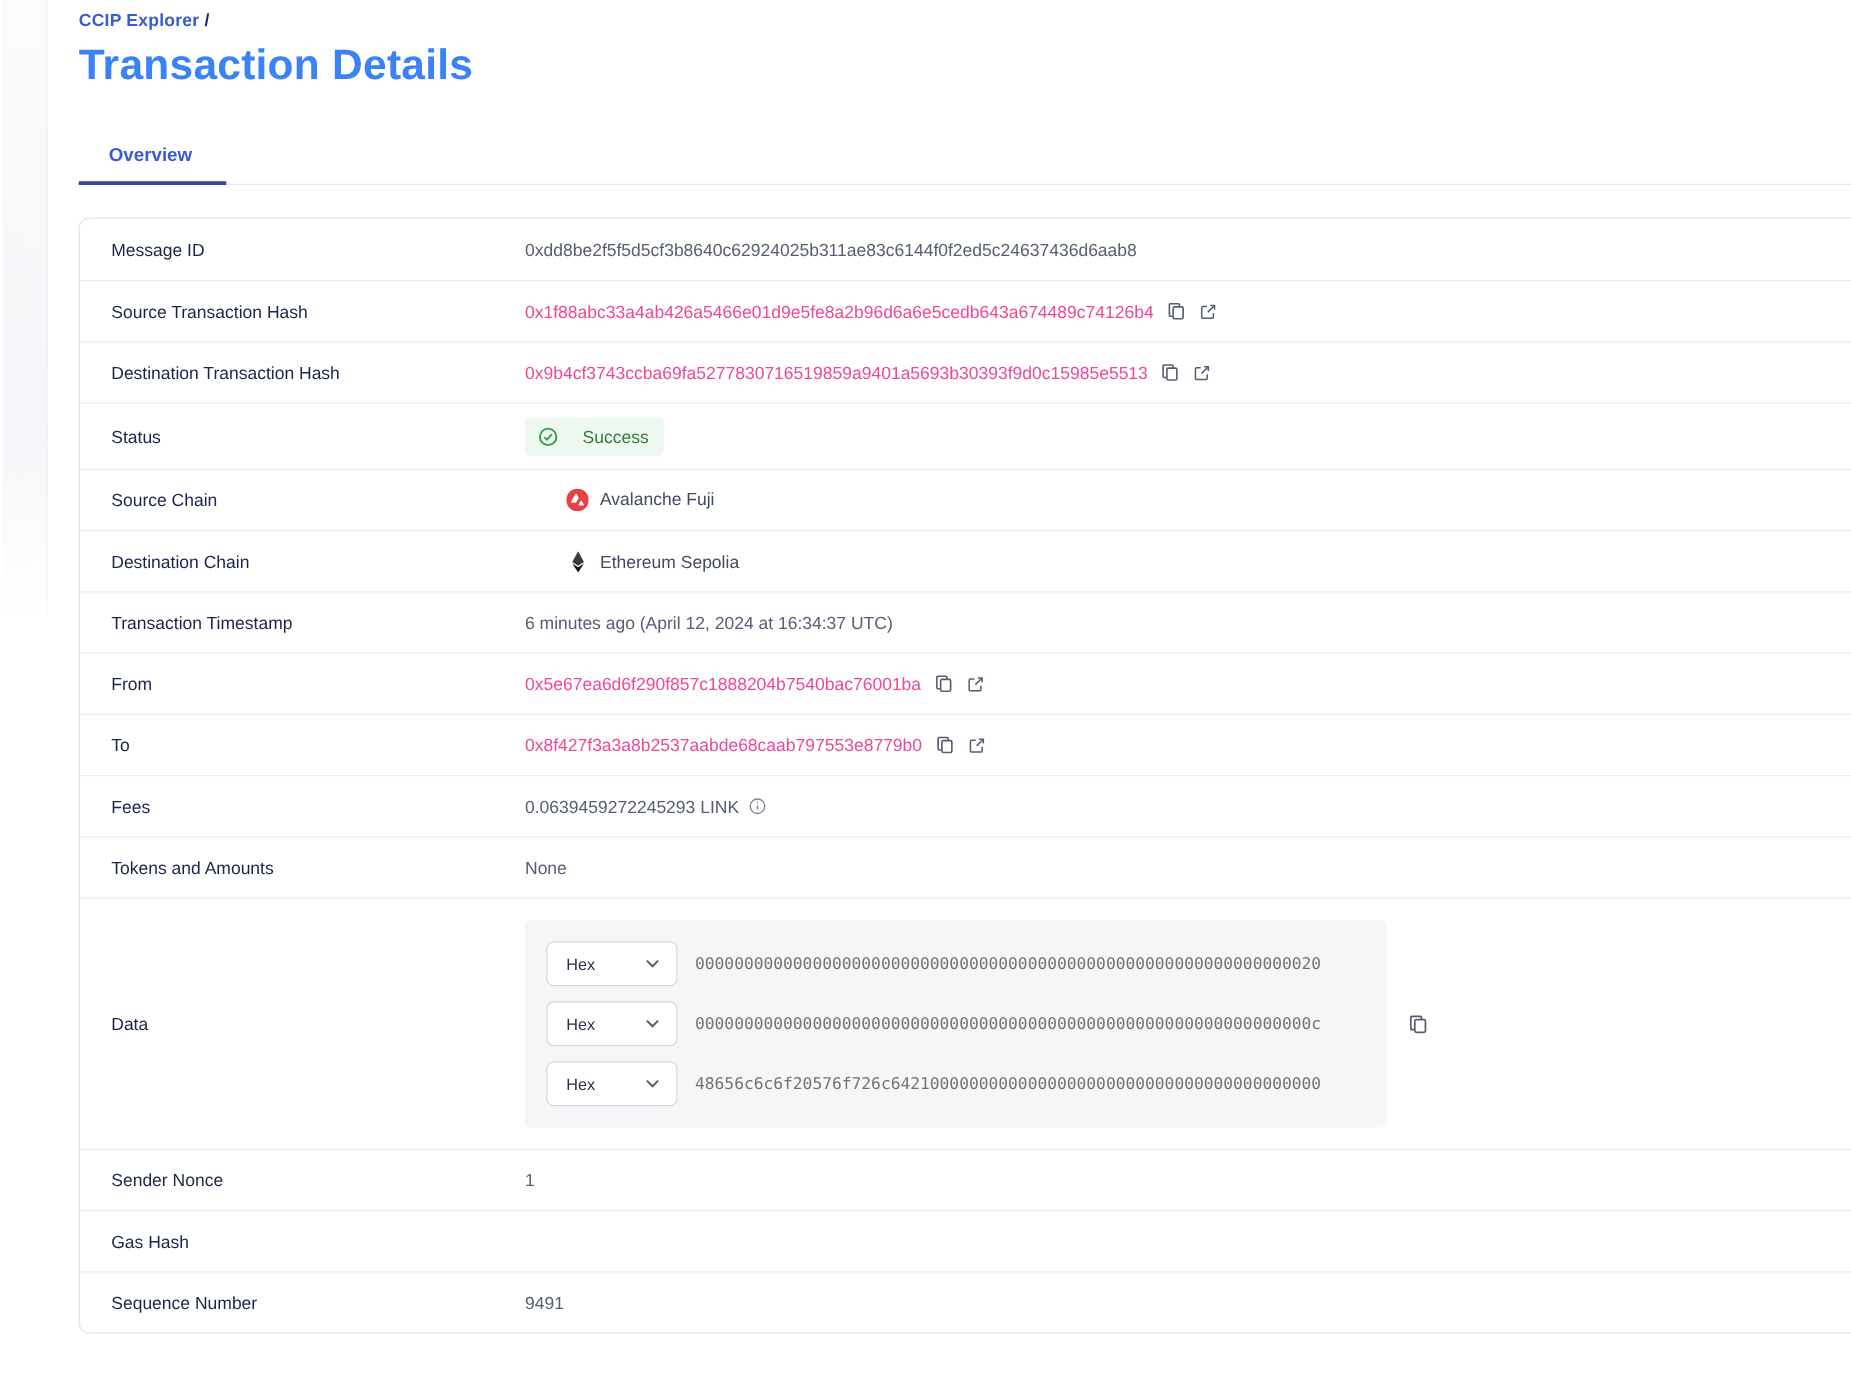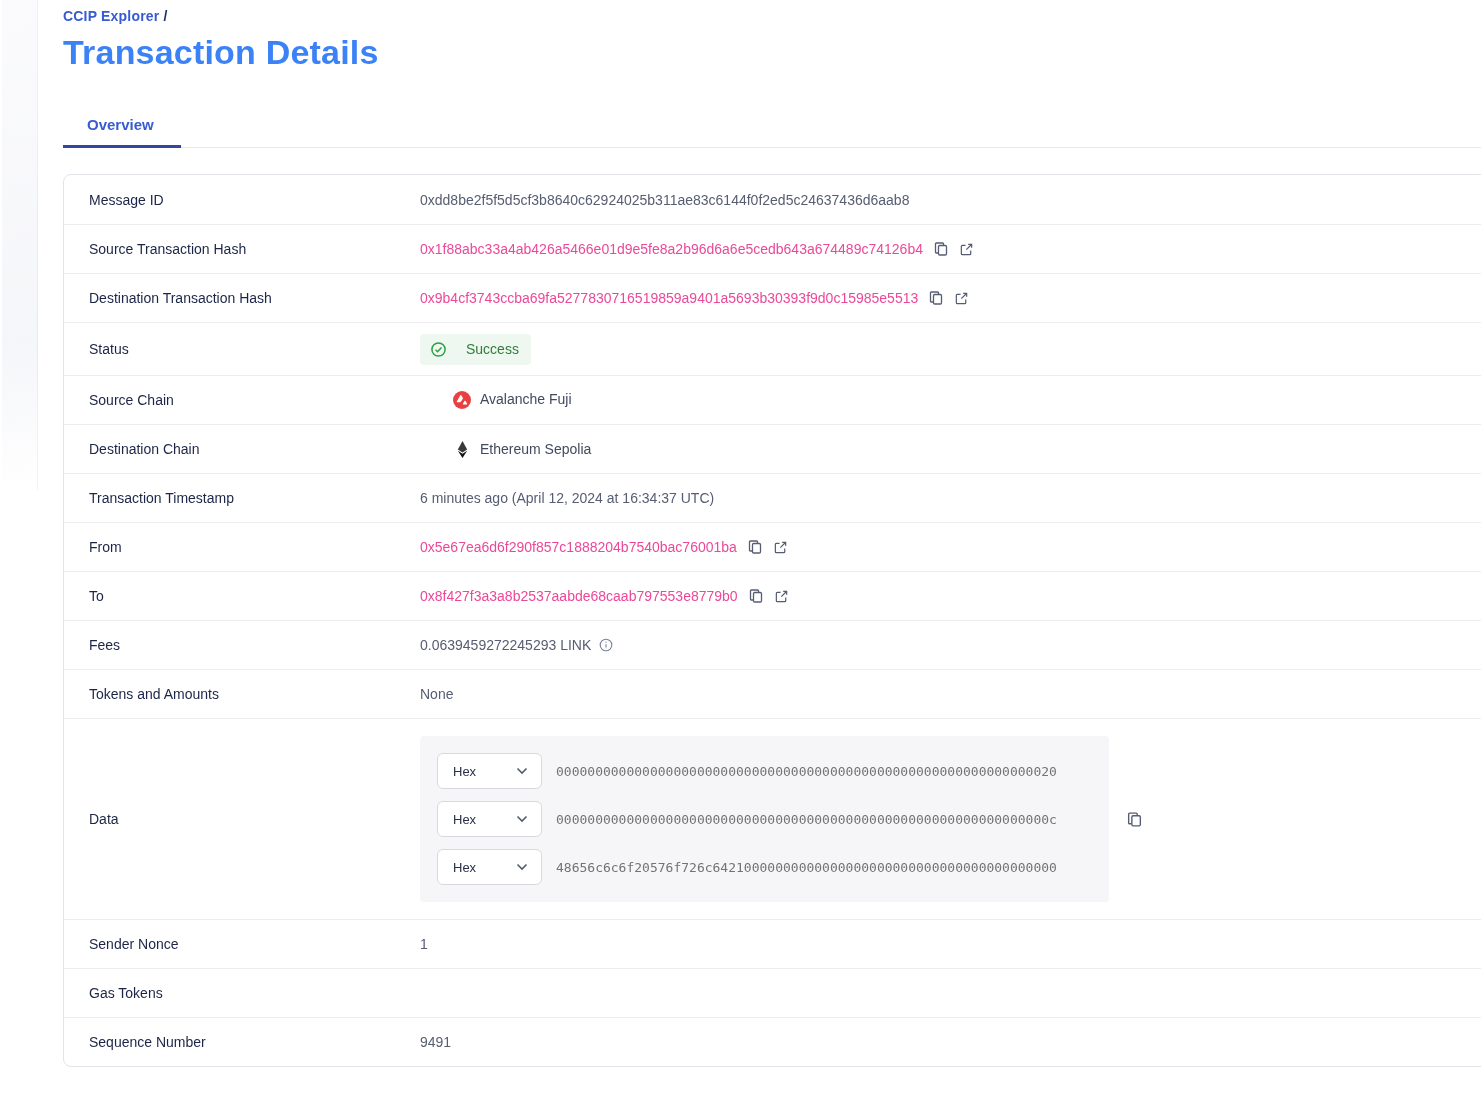--- a/index.html
+++ b/index.html
@@ -295,21 +295,21 @@
     </div>
 
     <div class="row">
       <div class="row-label">Sender Nonce</div>
       <div class="row-value">
           <span>1</span>
         </div>
     </div>
 
     <div class="row">
-      <div class="row-label">Gas Tokens</div>
+      <div class="row-label">Gas Hash</div>
     </div>
 
     <div class="row">
       <div class="row-label">Sequence Number</div>
       <div class="row-value">
           <span>9491</span>
         </div>
     </div>
 
   </div>

